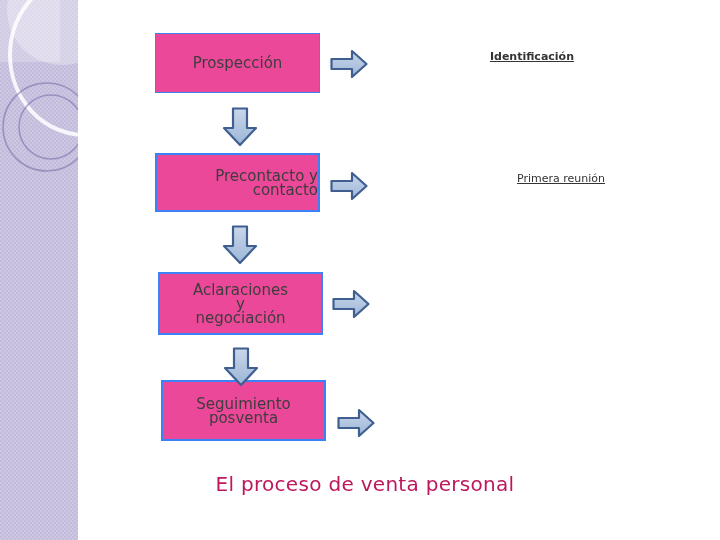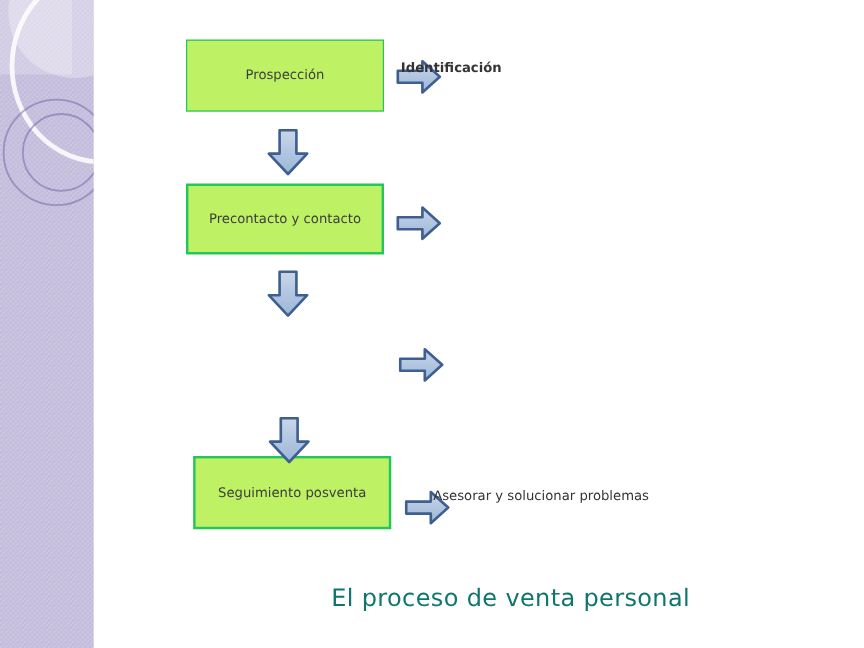--- a/index.html
+++ b/index.html
@@ -18,56 +18,56 @@
       linear-gradient(45deg,#cdc7e3 25%,transparent 25%,transparent 75%,#cdc7e3 75%),
       linear-gradient(45deg,#cdc7e3 25%,transparent 25%,transparent 75%,#cdc7e3 75%);
     background-size:4px 4px;
     background-position:0 0,2px 2px;
     overflow:hidden;
   }
   .sidebar svg{display:block;}
 
   
   .box{
-    position:absolute;background:#bef264;border:2px solid #22c55e;
+    position:absolute;background:#ec4899;border:2px solid #3b82f6;
     display:flex;align-items:center;justify-content:center;
-    text-align:center;font-size:11px;line-height:14px;color:#3d3d3d;
+    text-align:center;font-size:15px;line-height:14px;color:#3d3d3d;
     white-space:pre-line;box-sizing:border-box;
   }
   .box1{left:155px;top:33px;width:165px;height:60px;border-width:1.5px;}
   .box2{left:155px;top:153px;width:165px;height:59px;text-align:right;}
   .box3{left:158px;top:272px;width:165px;height:63px;}
   .box4{left:161px;top:380px;width:165px;height:61px;}
 
   
   .arrow{position:absolute;}
   .ra1{left:330px;top:48px;}
   .ra2{left:330px;top:170px;}
   .ra3{left:332px;top:288px;}
   .ra4{left:337px;top:407px;}
   .da1{left:221px;top:107px;}
   .da2{left:221px;top:225px;}
   .da3{left:222px;top:347px;}
 
   
   .result{
-    position:absolute;width:240px;text-align:left;
-    font-size:11px;line-height:15px;color:#343434;
+    position:absolute;width:240px;text-align:right;
+    font-size:11px;line-height:15px;color:#343434;text-decoration:underline;
   }
   .res1{left:334px;top:49px;}
   .res2{left:365px;top:171px;}
   .res3{left:357px;top:288px;}
   .res4{left:361px;top:406px;}
   .result .ln{display:block;}
   .result .bold{font-weight:bold;}
 
   
   .title{
-    position:absolute;left:155px;top:486px;width:420px;
-    text-align:right;font-size:20px;letter-spacing:0.3px;color:#0f766e;
+    position:absolute;left:155px;top:472px;width:420px;
+    text-align:center;font-size:20px;letter-spacing:0.3px;color:#be185d;
   }
   .defs-holder{position:absolute;width:0;height:0;overflow:hidden;}
 </style>
 </head>
 <body>
 
 <div class="defs-holder">
   <svg width="0" height="0" aria-hidden="true">
     <defs>
       <linearGradient id="arrowGrad" x1="0" y1="0" x2="0" y2="1">
@@ -88,20 +88,25 @@
       <circle cx="47" cy="127" r="44" fill="none" stroke="rgba(110,95,160,0.50)" stroke-width="1.5"></circle>
       <circle cx="51" cy="127" r="32" fill="none" stroke="rgba(110,95,160,0.50)" stroke-width="1.5"></circle>
     </svg>
   </div>
 
   <div class="box box1">
     <span>Prospección</span>
   </div>
   <div class="box box2">
     <span>Precontacto y contacto</span>
+  </div>
+  <div class="box box3">
+    <span>Aclaraciones
+y
+negociación</span>
   </div>
   <div class="box box4">
     <span>Seguimiento posventa</span>
   </div>
 
   <div class="arrow ra1">
     <svg width="38" height="32" viewBox="0 0 38 32">
         <path d="M1.5 11 H22 V3 L36.5 16 L22 29 V21 H1.5 Z" fill="url(#arrowGrad)" stroke="#3f5f90" stroke-width="2.2" stroke-linejoin="round"></path>
       </svg>
   </div>
@@ -134,20 +139,20 @@
   <div class="arrow da3">
     <svg width="38" height="40" viewBox="0 0 38 40">
         <path d="M12 1.5 H26 V21 H35 L19 38 L3 21 H12 Z" fill="url(#arrowGrad)" stroke="#3f5f90" stroke-width="2.2" stroke-linejoin="round"></path>
       </svg>
   </div>
 
   <div class="result res1">
     <span class="ln bold">Identificación</span>
   </div>
   <div class="result res2">
+    <span class="ln">Primera reunión</span>
   </div>
   <div class="result res4">
-    <span class="ln">Asesorar y solucionar problemas</span>
   </div>
 
   <div class="title">El proceso de venta personal</div>
 
 </div>
 
 </body></html>

